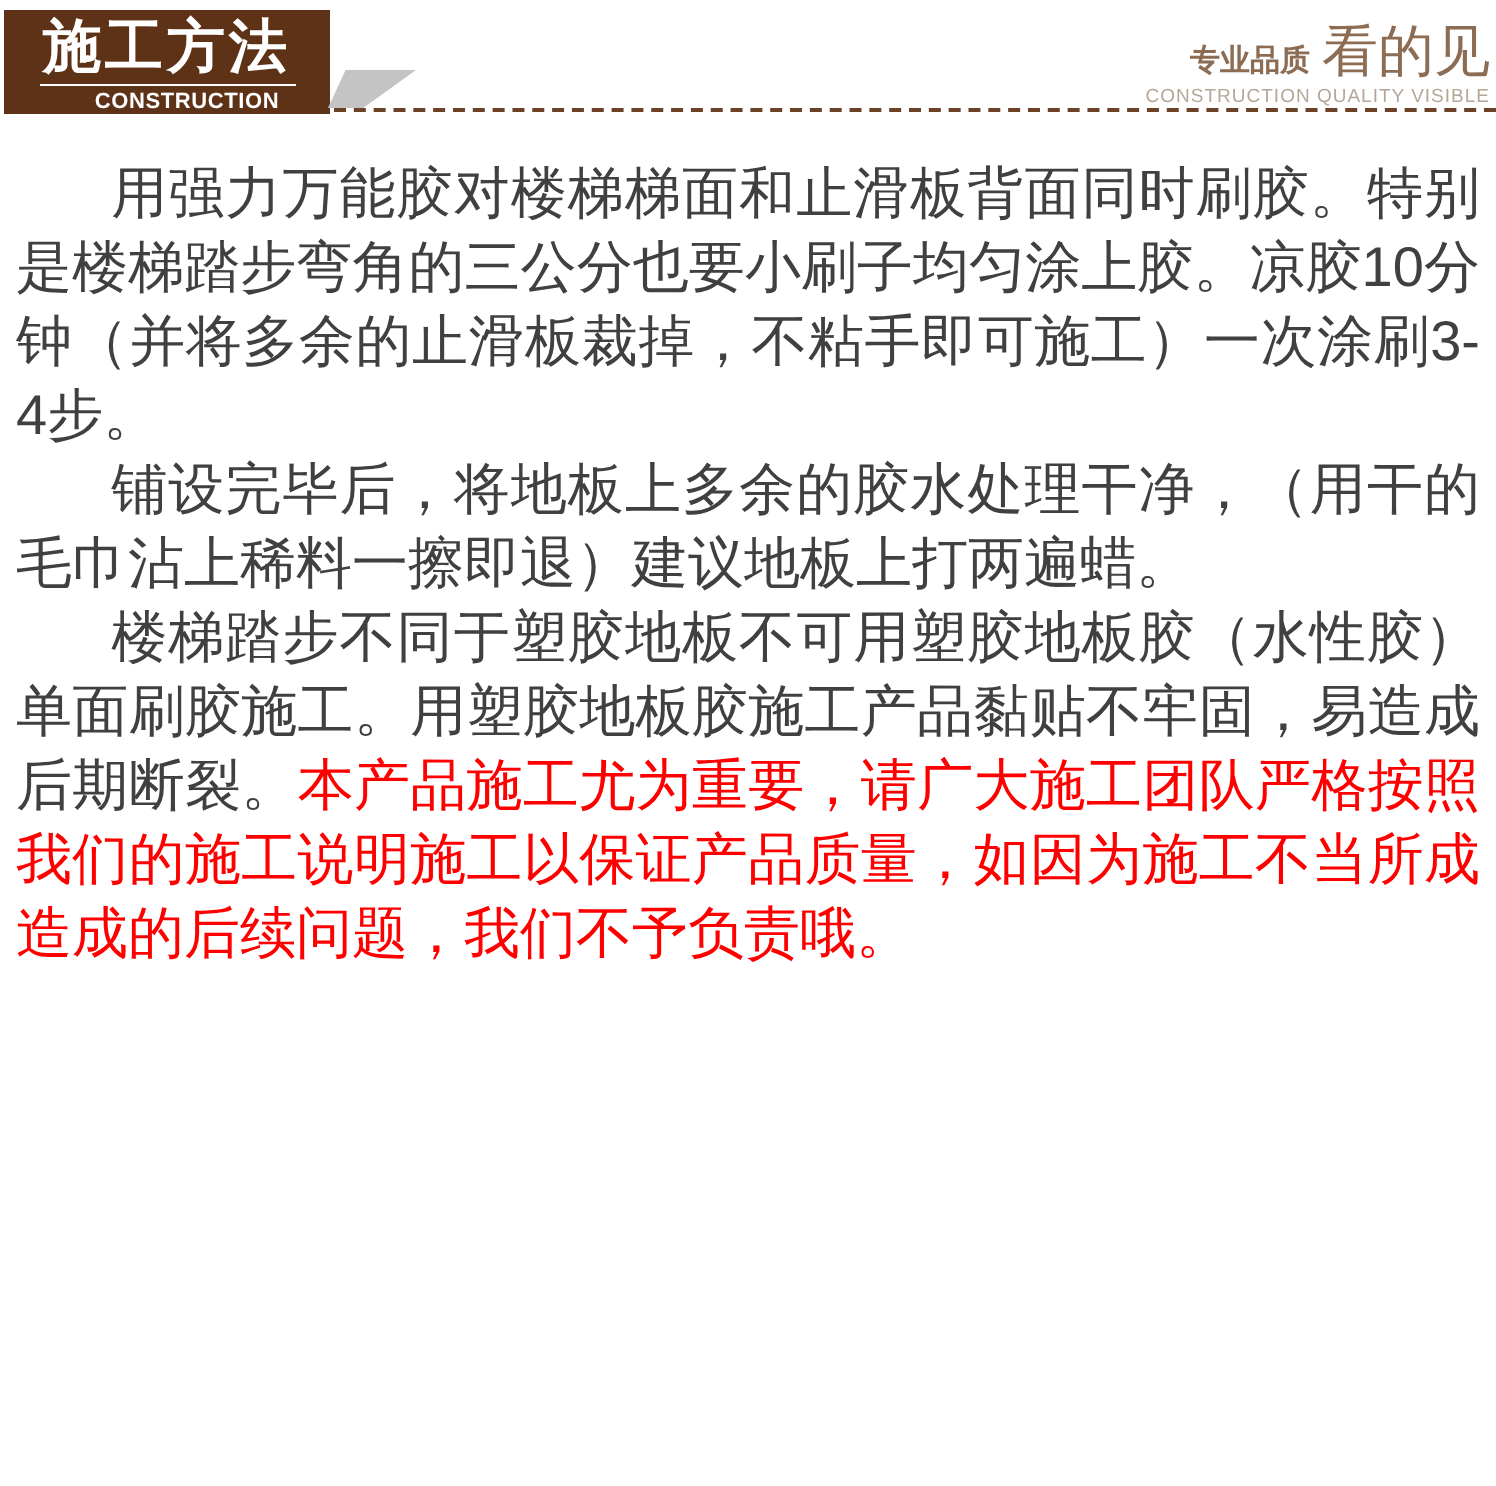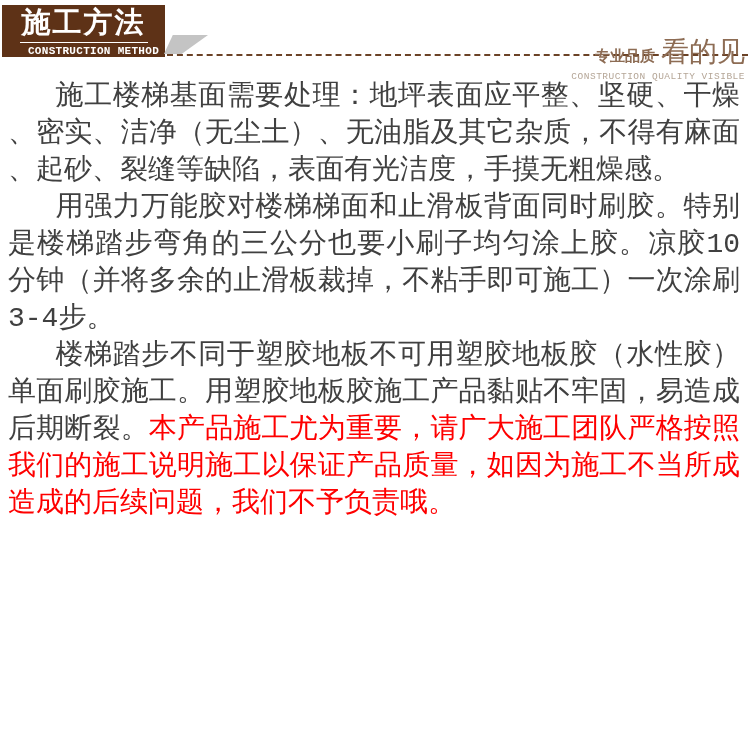--- a/index.html
+++ b/index.html
@@ -2,21 +2,21 @@
 <html><head>
 <meta charset="utf-8">
 <style>
   html, body { margin: 0; padding: 0; background: #ffffff; }
   .page {
     position: relative;
     width: 748px;
     height: 616px;
     background: #ffffff;
     overflow: hidden;
-    font-family: Liberation Mono, monospace;
+    font-family: Liberation Sans, sans-serif;
   }
 
   
   .header { position: absolute; left: 0; top: 0; width: 748px; height: 58px; }
 
   .badge {
     position: absolute;
     left: 2px; top: 5px;
     width: 163px; height: 52px;
     background: #5e3217;
@@ -55,21 +55,20 @@
     position: absolute;
     left: 167px; right: 0; top: 54px;
     height: 0;
     border-top: 2px dashed #6b4226;
   }
 
   .header-right {
     position: absolute;
     right: 3px; top: 10px;
     text-align: right;
-    margin-top: 28px;
   }
   .hr-row {
     display: flex;
     align-items: baseline;
     justify-content: flex-end;
     gap: 6px;
     color: #8d6c54;
   }
   .hr-small { font-size: 15px; font-weight: bold; }
   .hr-large { font-size: 28px; font-weight: 500; line-height: 32px; }
@@ -116,18 +115,18 @@
       <div class="hr-row">
         <span class="hr-small">专业品质</span>
         <span class="hr-large">看的见</span>
       </div>
       <div class="hr-sub">CONSTRUCTION QUALITY VISIBLE</div>
     </div>
 
   </div>
 
   <div class="content">
-    <p>施工楼梯基面需要处理：地坪表面应平整、坚硬、干燥、密实、洁净（无尘土）、无油脂及其它杂质，不得有麻面、起砂、裂缝等缺陷，表面有光洁度，手摸无粗燥感。</p>
     <p>用强力万能胶对楼梯梯面和止滑板背面同时刷胶。特别是楼梯踏步弯角的三公分也要小刷子均匀涂上胶。凉胶10分钟（并将多余的止滑板裁掉，不粘手即可施工）一次涂刷3-4步。</p>
+    <p>铺设完毕后，将地板上多余的胶水处理干净，（用干的毛巾沾上稀料一擦即退）建议地板上打两遍蜡。</p>
     <p><span>楼梯踏步不同于塑胶地板不可用塑胶地板胶（水性胶）单面刷胶施工。用塑胶地板胶施工产品黏贴不牢固，易造成后期断裂。</span><span class="red">本产品施工尤为重要，请广大施工团队严格按照我们的施工说明施工以保证产品质量，如因为施工不当所成造成的后续问题，我们不予负责哦。</span></p>
   </div>
 
 </div>
 
 </body></html>

